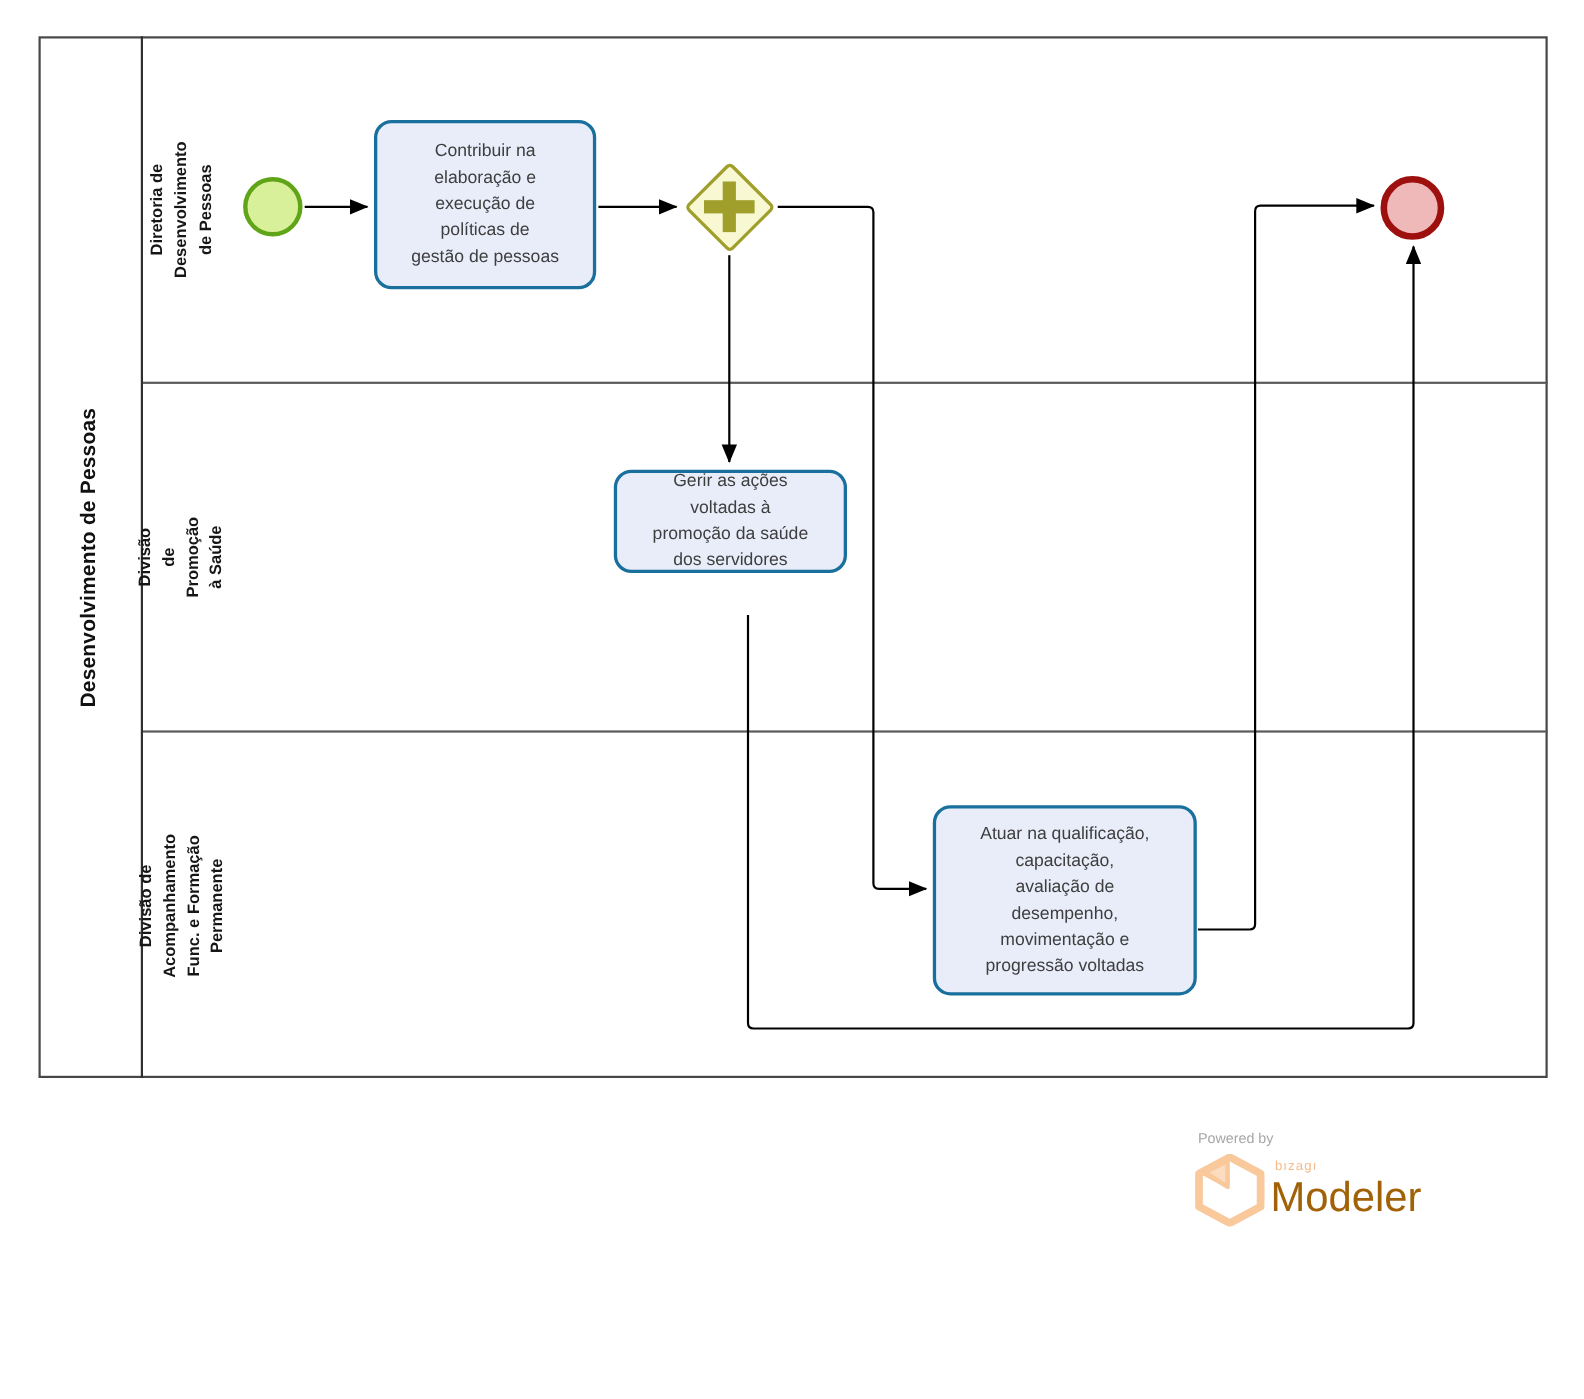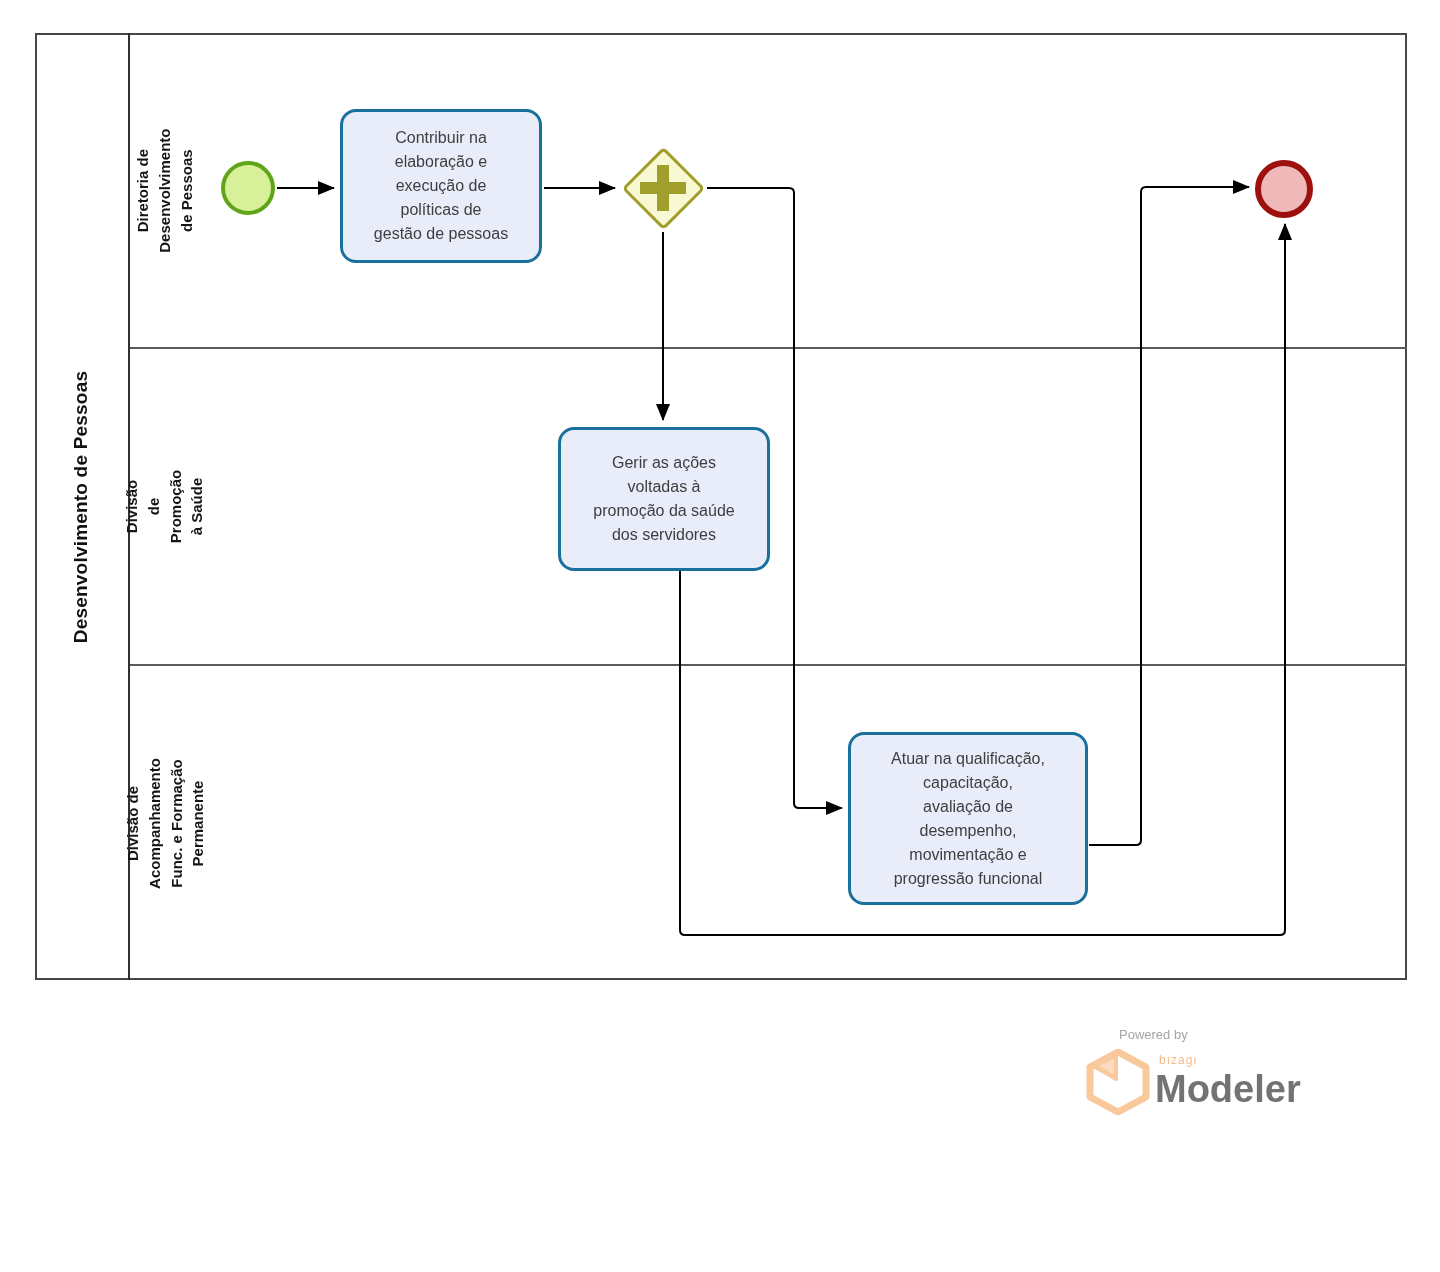--- a/index.html
+++ b/index.html
@@ -22,23 +22,23 @@
   .event.start{left:221px;top:161px;width:54px;height:54px;border:4px solid #60a517;background:#d8f099;}
   .event.end{left:1255px;top:160px;width:58px;height:58px;border:6px solid #9d100e;background:#f0b9b9;}
   .gateway{position:absolute;left:634px;top:159px;width:59px;height:59px;background:#f8f8d2;
            border:3px solid #a09f2c;border-radius:5px;transform:rotate(45deg);box-sizing:border-box;}
   .gw-plus-h{position:absolute;left:640px;top:182px;width:46px;height:12px;background:#a09f2c;}
   .gw-plus-v{position:absolute;left:657px;top:165px;width:12px;height:46px;background:#a09f2c;}
   
   svg.flows{position:absolute;left:0;top:0;pointer-events:none;}
   svg.flows path{stroke:#000;stroke-width:2;fill:none;}
   
-  .powered-by{position:absolute;left:1089px;top:1027px;font-size:13px;color:#a6a6a6;margin-left:30px;}
+  .powered-by{position:absolute;left:1089px;top:1027px;font-size:13px;color:#a6a6a6;}
   .brand-small{position:absolute;left:1159px;top:1053px;font-size:12px;color:#f6bb88;letter-spacing:1px;}
-  .brand-big{position:absolute;left:1155px;top:1068px;font-size:38px;font-weight:bold;color:#737373;}
+  .brand-big{position:absolute;left:1155px;top:1068px;font-size:38px;font-weight:normal;color:#a16207;}
 </style>
 </head>
 <body>
 
 <div id="canvas">
 
   <div class="pool"></div>
   <div class="pool-header">
     <div class="pool-title">Desenvolvimento de Pessoas</div>
   </div>
@@ -77,31 +77,31 @@
   <div class="task" style="left:340px;top:109px;width:202px;height:154px;padding:4px 14px;">Contribuir na
 elaboração e
 execução de
 políticas de
 gestão de pessoas</div>
 
   <div class="gateway"></div>
   <div class="gw-plus-h"></div>
   <div class="gw-plus-v"></div>
 
-  <div class="task" style="left:558px;top:427px;width:212px;height:144px;padding:4px 16px;">Gerir as ações
+  <div class="task" style="left:558px;top:427px;width:212px;height:94px;padding:4px 16px;">Gerir as ações
 voltadas à
 promoção da saúde
 dos servidores</div>
 
   <div class="task" style="left:848px;top:732px;width:240px;height:173px;padding:4px 12px;">Atuar na qualificação,
 capacitação,
 avaliação de
 desempenho,
 movimentação e
-progressão funcional</div>
+progressão voltadas</div>
 
   <div class="event end"></div>
 
   <div class="powered-by">Powered by</div>
   <svg style="position:absolute;left:1086px;top:1049px" width="64" height="66" viewBox="0 0 64 66">
     <polygon points="32,3 60,18 60,48 32,63 4,48 4,18" style="fill:none;stroke:#f9c89b;stroke-width:7;stroke-linejoin:round"></polygon>
     <polygon points="8,18 30,7 30,30" style="fill:#fbdcc0;stroke:#f9c89b;stroke-width:3;stroke-linejoin:round"></polygon>
     <path d="M30 7 L30 30 L10 17" style="fill:none;stroke:#f9c89b;stroke-width:4;stroke-linejoin:round"></path>
   </svg>
   <div class="brand-small">bızagı</div>

